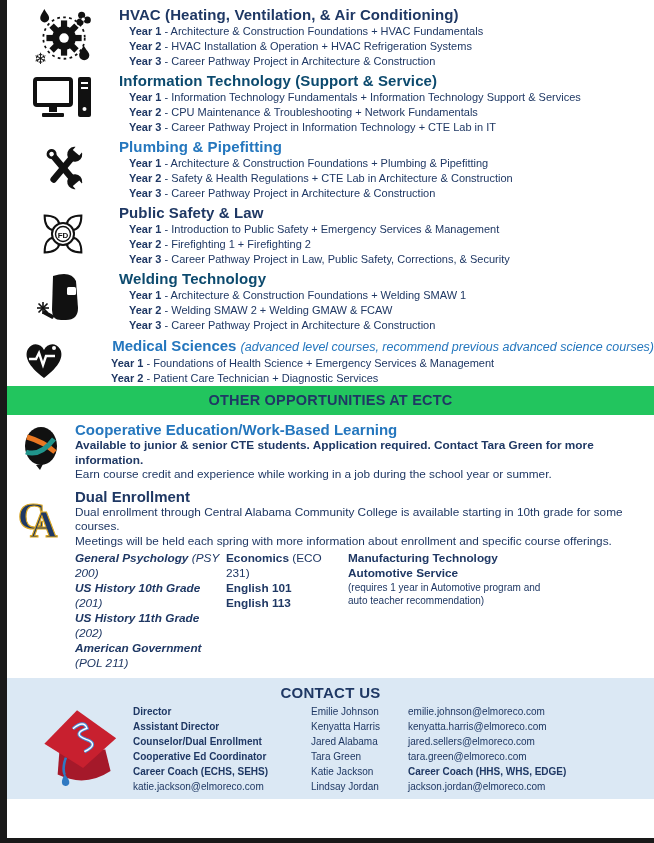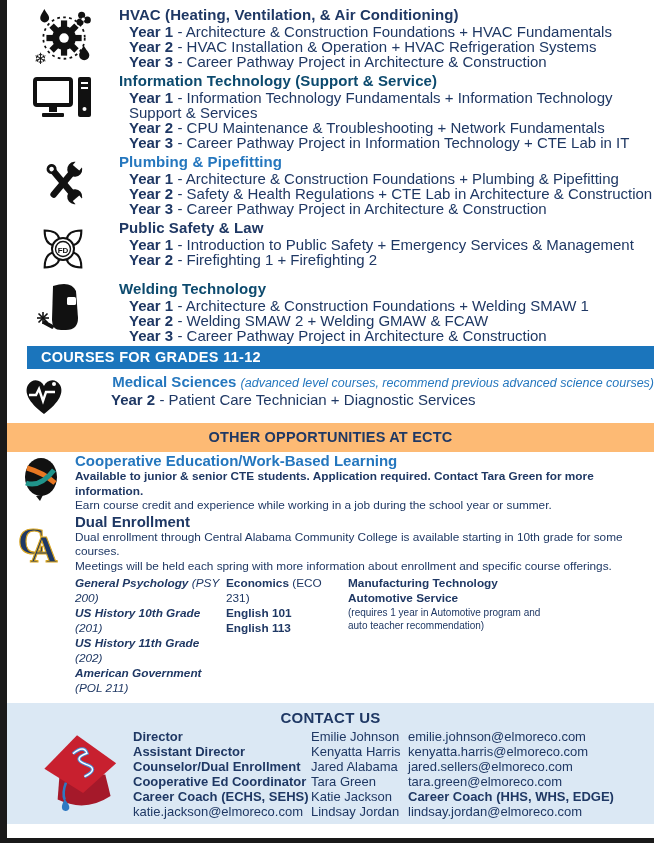--- a/index.html
+++ b/index.html
@@ -11,58 +11,58 @@
   .edge-bottom{position:absolute;left:0;bottom:0;width:654px;height:5px;background:#191919;z-index:9;}
   .content{position:absolute;left:7px;top:0;width:647px;}
   .top-pad{height:6px;}
 
   
   .program{display:flex;margin-bottom:3px;}
   .prog-icon{flex:0 0 112px;display:flex;justify-content:center;align-items:flex-start;padding-top:2px;}
   .prog-body{flex:1;}
   .prog-title{font-size:15px;line-height:18px;font-weight:bold;letter-spacing:.1px;}
   .navy{color:#1f3864}.red{color:#0c4a6e}.blue{color:#2577be}
-  .year-line{font-size:15px;line-height:15px;color:#1f3864;margin-left:10px;}
+  .year-line{font-size:11px;line-height:15px;color:#1f3864;margin-left:10px;}
   .year-label{font-weight:bold;}
 
   
   .grades-banner{margin:2px 0 0 20px;background:#1b75bc;color:#ffffff;font-weight:bold;
     font-size:14.5px;line-height:15px;padding:4px 0 4px 14px;letter-spacing:.3px;}
-  .band{margin-top:6px;background:#fdba74;color:#1f3864;text-align:center;font-weight:bold;
+  .band{background:#22c55e;color:#1f3864;text-align:center;font-weight:bold;
     font-size:14.5px;line-height:15px;padding:7px 0;letter-spacing:.2px;}
 
   
   .medical{display:flex;margin-top:4px;}
   .med-icon{flex:0 0 74px;display:flex;justify-content:center;padding-top:2px;}
   .med-title{font-size:15px;line-height:18px;font-weight:bold;text-align:right;}
   .med-note{font-size:12.5px;font-style:italic;font-weight:normal;color:#2577be;}
   .medical .year-line{margin-left:30px;}
 
   
-  .feature{display:flex;margin-top:0;}
+  .feature{display:flex;margin-top:6px;}
   .feat-icon{flex:0 0 68px;display:flex;justify-content:center;padding-top:3px;}
   .feat-body{flex:1;padding-right:10px;}
   .feat-title{font-size:15px;line-height:17px;font-weight:bold;}
   .feat-line{font-size:11.8px;line-height:14.5px;}
   .bold-line{font-weight:bold;}
 
   .dual-courses{display:flex;margin-top:3px;}
   .dc-col1{width:151px;font-style:italic;}
   .dc-col2{width:122px;}
   .dc-col3{width:205px;}
   .course{font-size:11.8px;line-height:15px;}
   .course .cname{font-weight:bold;}
   .dc-note{font-size:10px;line-height:12.5px;margin-top:1px;}
 
   
   .contact{background:#dbe8f4;margin-top:7px;padding:5px 0 5px 0;position:relative;}
   .contact-title{text-align:center;font-weight:bold;font-size:15px;line-height:19px;color:#1f3864;letter-spacing:.3px;}
   .contact-logo{position:absolute;left:28px;top:26px;}
   .contact-rows{margin:2px 0 0 126px;display:grid;grid-template-columns:178px 97px auto;
-    font-size:13px;line-height:15px;color:#1f3864;}
+    font-size:10px;line-height:15px;color:#1f3864;}
   .role{font-weight:bold;}
   .role-note{font-weight:bold;}
 </style>
 </head>
 <body>
 
 <div class="edge-left"></div>
 
 <div class="content">
   <div class="top-pad"></div>
@@ -170,20 +170,21 @@
               <circle r="7.5" stroke-width="1.4"></circle>
           </g>
         </g>
         <text x="28" y="31.5" text-anchor="middle" font-size="8" font-weight="bold" fill="#111">FD</text>
       </svg>
     </div>
     <div class="prog-body">
       <div class="prog-title navy">Public Safety &amp; Law</div>
       <div class="year-line"><span class="year-label">Year 1</span> <span>- Introduction to Public Safety + Emergency Services &amp; Management</span></div>
       <div class="year-line"><span class="year-label">Year 2</span> <span>- Firefighting 1 + Firefighting 2</span></div>
+      <div class="year-line"><span class="year-label">Year 3</span> <span>- Career Pathway Project in Law, Public Safety, Corrections, &amp; Security</span></div>
     </div>
   </div>
 
   <div class="program">
     <div class="prog-icon">
       <svg width="56" height="54" viewBox="0 0 56 54">
         <path d="M18,4 Q36,-2 41,9 L43,36 Q43,48 31,48 L26,48 Q17,48 17,38 Z" fill="#111"></path>
         <rect x="32" y="15" width="9" height="8" rx="1.5" fill="#fff"></rect>
         <g stroke="#111" stroke-width="1.6">
           <line x1="8" y1="30" x2="8" y2="42"></line>
@@ -195,32 +196,32 @@
       </svg>
     </div>
     <div class="prog-body">
       <div class="prog-title red">Welding Technology</div>
       <div class="year-line"><span class="year-label">Year 1</span> <span>- Architecture &amp; Construction Foundations + Welding SMAW 1</span></div>
       <div class="year-line"><span class="year-label">Year 2</span> <span>- Welding SMAW 2 + Welding GMAW &amp; FCAW</span></div>
       <div class="year-line"><span class="year-label">Year 3</span> <span>- Career Pathway Project in Architecture &amp; Construction</span></div>
     </div>
   </div>
 
-  <div class="grades-banner">COURSES FOR GRADES 11-12</div>
 
   <div class="medical">
     <div class="med-icon">
       <svg width="44" height="42" viewBox="0 0 44 40">
         <path d="M22,38 C6,26 2,16 6,9 C10,2 19,3 22,10 C25,3 34,2 38,9 C42,16 38,26 22,38 Z" fill="#111"></path>
         <polyline points="7,19 14,19 17,13 21,25 24,16 33,16" fill="none" stroke="#fff" stroke-width="2.4"></polyline>
         <circle cx="32" cy="8" r="2" fill="#fff"></circle>
       </svg>
     </div>
     <div class="prog-body">
       <div class="med-title blue"><span>Medical Sciences</span> <span class="med-note">(advanced level courses, recommend previous advanced science courses)</span></div>
+      <div class="year-line"><span class="year-label">Year 1</span> <span>- Foundations of Health Science + Emergency Services &amp; Management</span></div>
       <div class="year-line"><span class="year-label">Year 2</span> <span>- Patient Care Technician + Diagnostic Services</span></div>
     </div>
   </div>
 
   <div class="band">OTHER OPPORTUNITIES AT ECTC</div>
 
   <div class="feature">
     <div class="feat-icon">
       <svg width="42" height="48" viewBox="0 0 42 48">
         <ellipse cx="21" cy="22" rx="16" ry="19" fill="#111"></ellipse>
@@ -293,20 +294,20 @@
       <div>Jared Alabama</div>
       <div>jared.sellers@elmoreco.com</div>
       <div><span class="role">Cooperative Ed Coordinator</span> <span class="role-note"></span></div>
       <div>Tara Green</div>
       <div>tara.green@elmoreco.com</div>
       <div><span class="role">Career Coach</span> <span class="role-note">(ECHS, SEHS)</span></div>
       <div>Katie Jackson</div>
       <div><span class="role">Career Coach</span> <span class="role-note">(HHS, WHS, EDGE)</span></div>
       <div>katie.jackson@elmoreco.com</div>
       <div>Lindsay Jordan</div>
-      <div>lindsay.jordan@elmoreco.com</div>
+      <div>jackson.jordan@elmoreco.com</div>
     </div>
 
   </div>
 
 </div>
 
 <div class="edge-bottom"></div>
 
 </body></html>

